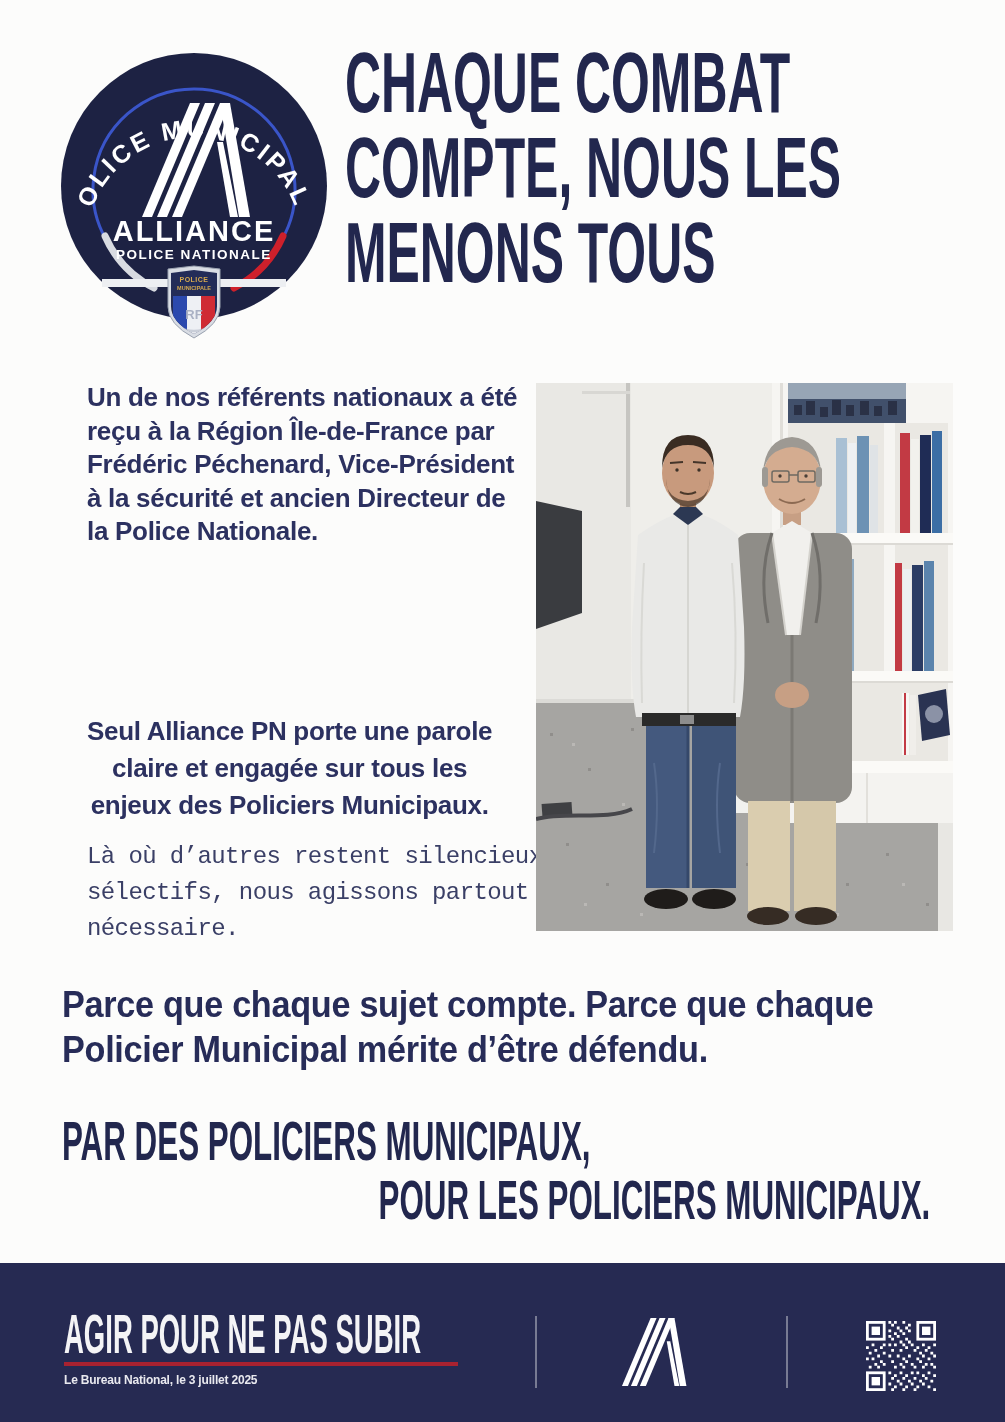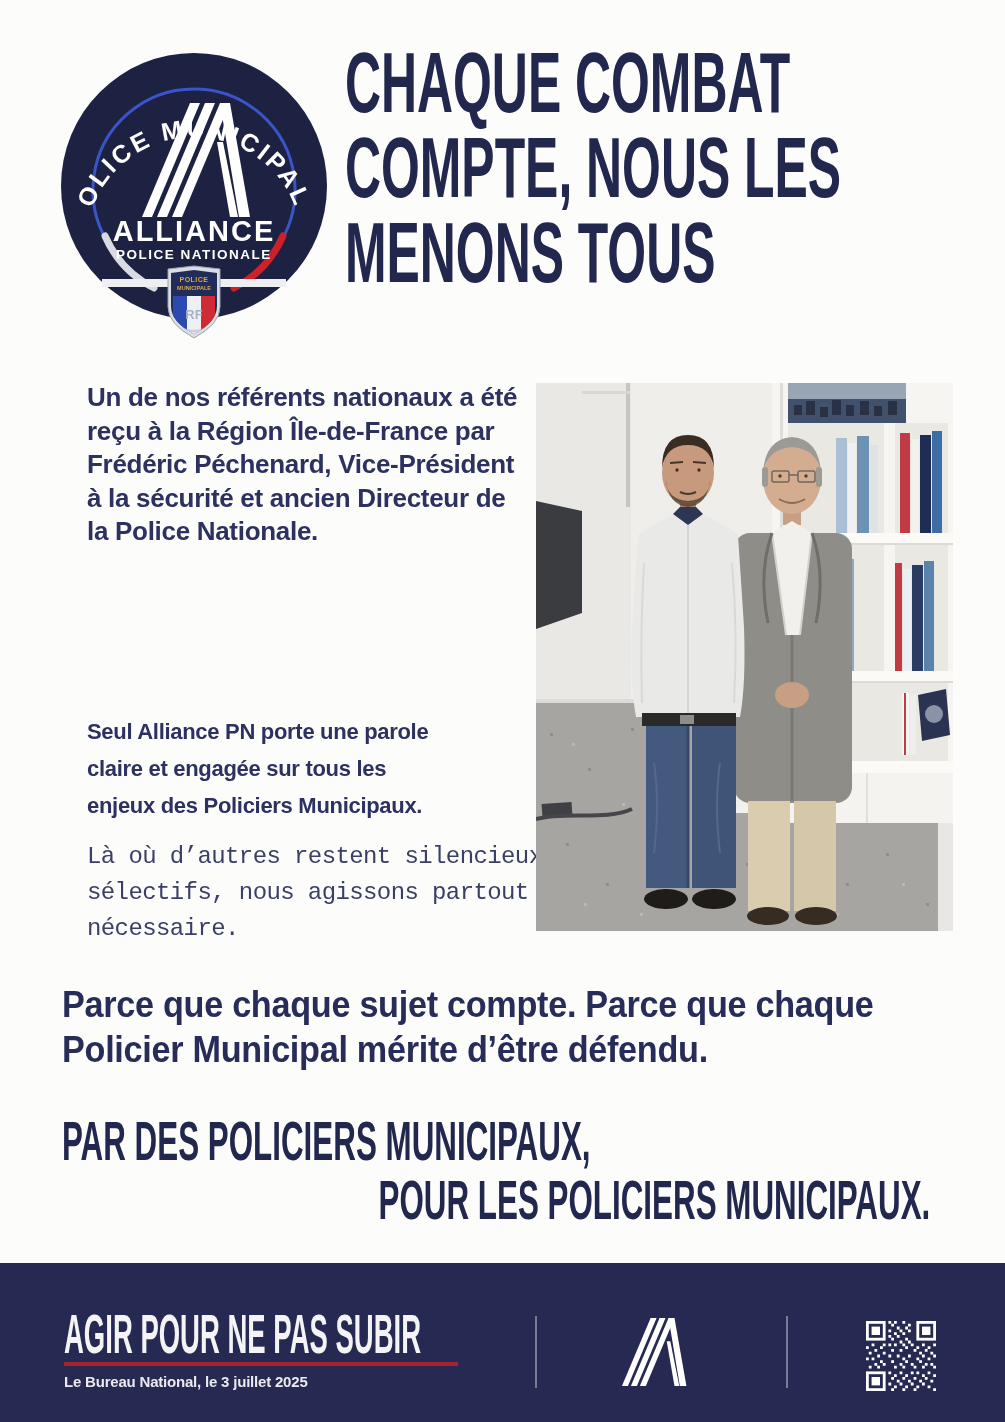--- a/index.html
+++ b/index.html
@@ -16,41 +16,41 @@
     color:#22274e;white-space:pre;
     transform:scaleX(0.58);transform-origin:left top;
     letter-spacing:0px;
   }
 
   
   .para{left:62px;white-space:pre;color:#3a3f66;margin-left:25px;}
   .para.bold{font-weight:bold;color:#2c3160;}
   .p1{top:381px;font-size:26px;line-height:33.5px;letter-spacing:-0.3px;}
   .p2{top:588px;font-size:24px;line-height:36px;letter-spacing:-0.6px;}
-  .p3{top:713px;font-size:22px;line-height:37px;letter-spacing:-0.3px;}
+  .p3{top:713px;font-size:26px;line-height:37px;letter-spacing:-0.3px;text-align:center;}
   .p4{top:839px;font-size:24px;line-height:36px;letter-spacing:-0.6px;font-family:Liberation Mono, monospace;}
 
   .statement{
     left:62px;top:982px;font-size:36px;line-height:45px;font-weight:bold;
     color:#272c58;white-space:pre;letter-spacing:-0.3px;
     transform:scaleX(0.95);transform-origin:left top;
   }
 
   .slogan{font-size:56px;line-height:56px;font-weight:bold;color:#22274e;white-space:pre;}
   .slogan1{left:62px;top:1113px;transform:scaleX(0.56);transform-origin:left top;}
   .slogan2{right:75px;top:1172px;transform:scaleX(0.56);transform-origin:right top;}
 
   
   .footer{left:0;top:1263px;width:1005px;height:202px;background:#262a52;}
   .tagline{
     left:64px;top:44px;font-size:55px;line-height:55px;font-weight:bold;color:#f4f4f6;
     white-space:pre;transform:scaleX(0.50);transform-origin:left top;
   }
   .tagline-rule{left:64px;top:99px;width:394px;height:4px;background:#a82230;}
-  .dateline{left:64px;top:110px;font-size:15px;font-weight:bold;color:#e9e9ef;letter-spacing:-0.2px;}
+  .dateline{left:64px;top:110px;font-size:12px;font-weight:bold;color:#e9e9ef;letter-spacing:-0.2px;}
   .fdiv{width:2px;height:72px;background:rgba(255,255,255,0.38);top:53px;}
   .fdiv1{left:535px;}
   .fdiv2{left:786px;}
   .f-logo{left:616px;top:52px;}
   .f-qr{left:866px;top:58px;}
 </style>
 </head>
 <body>
 
 <div class="poster">

